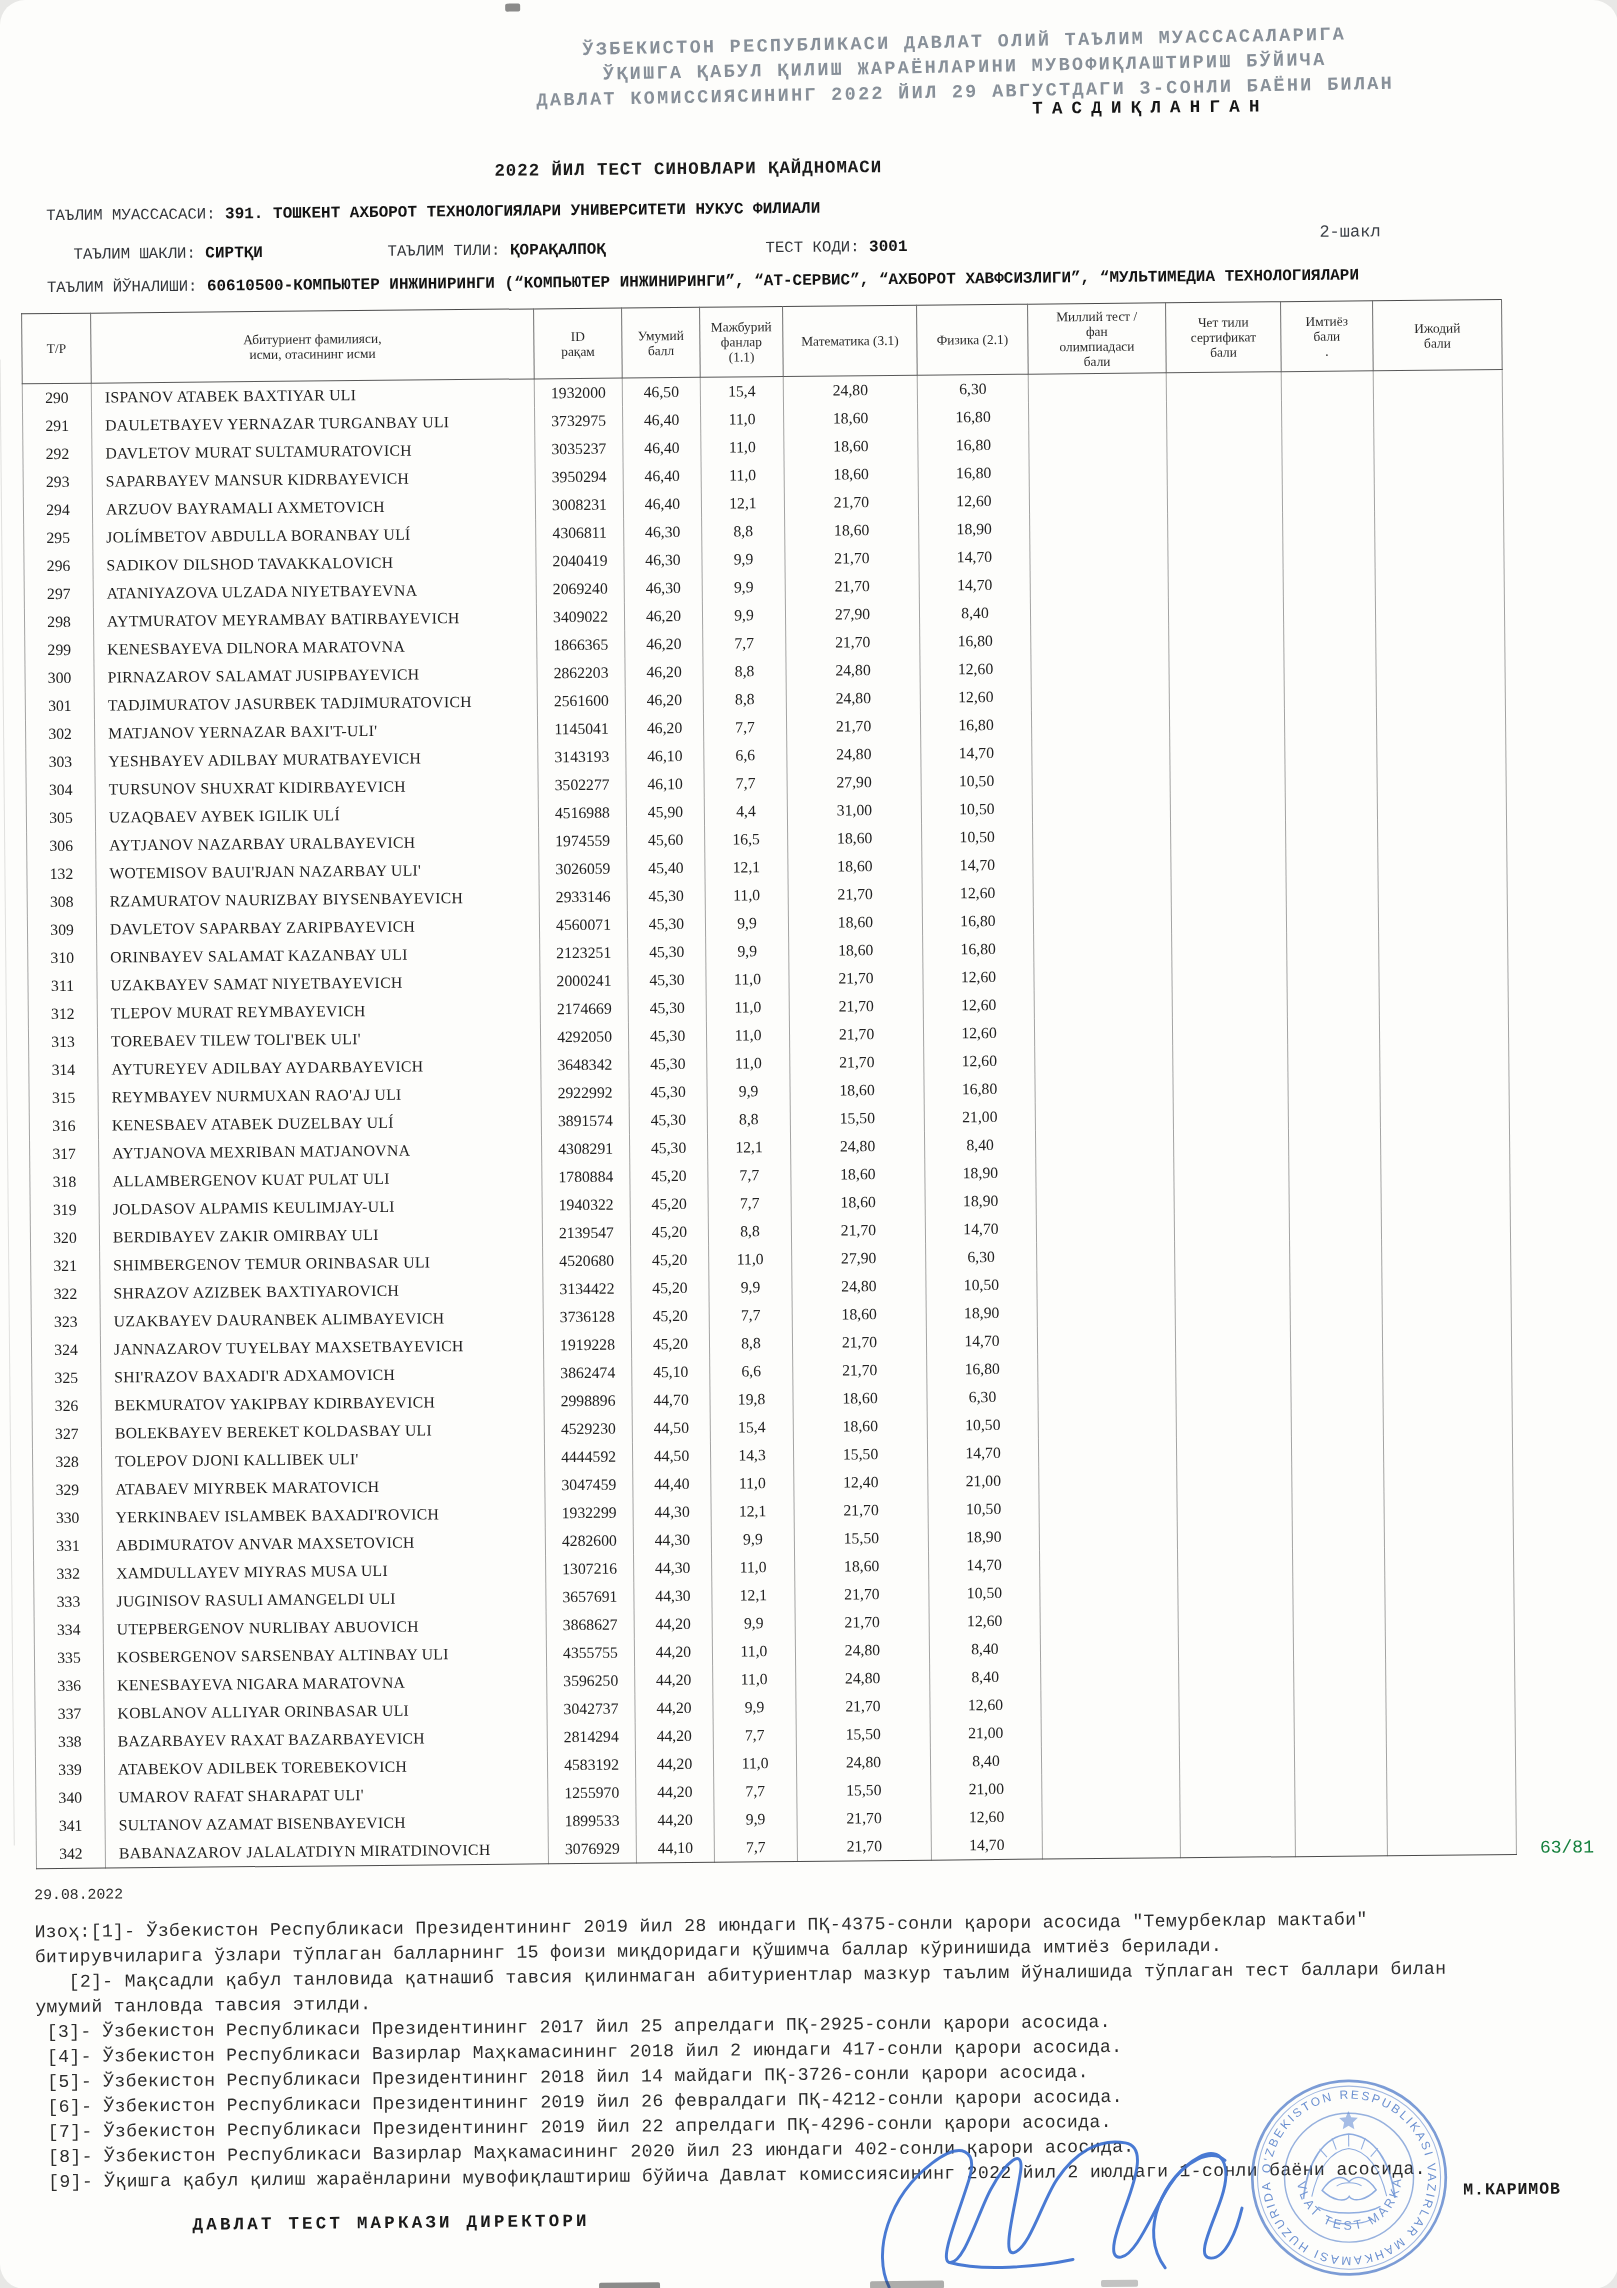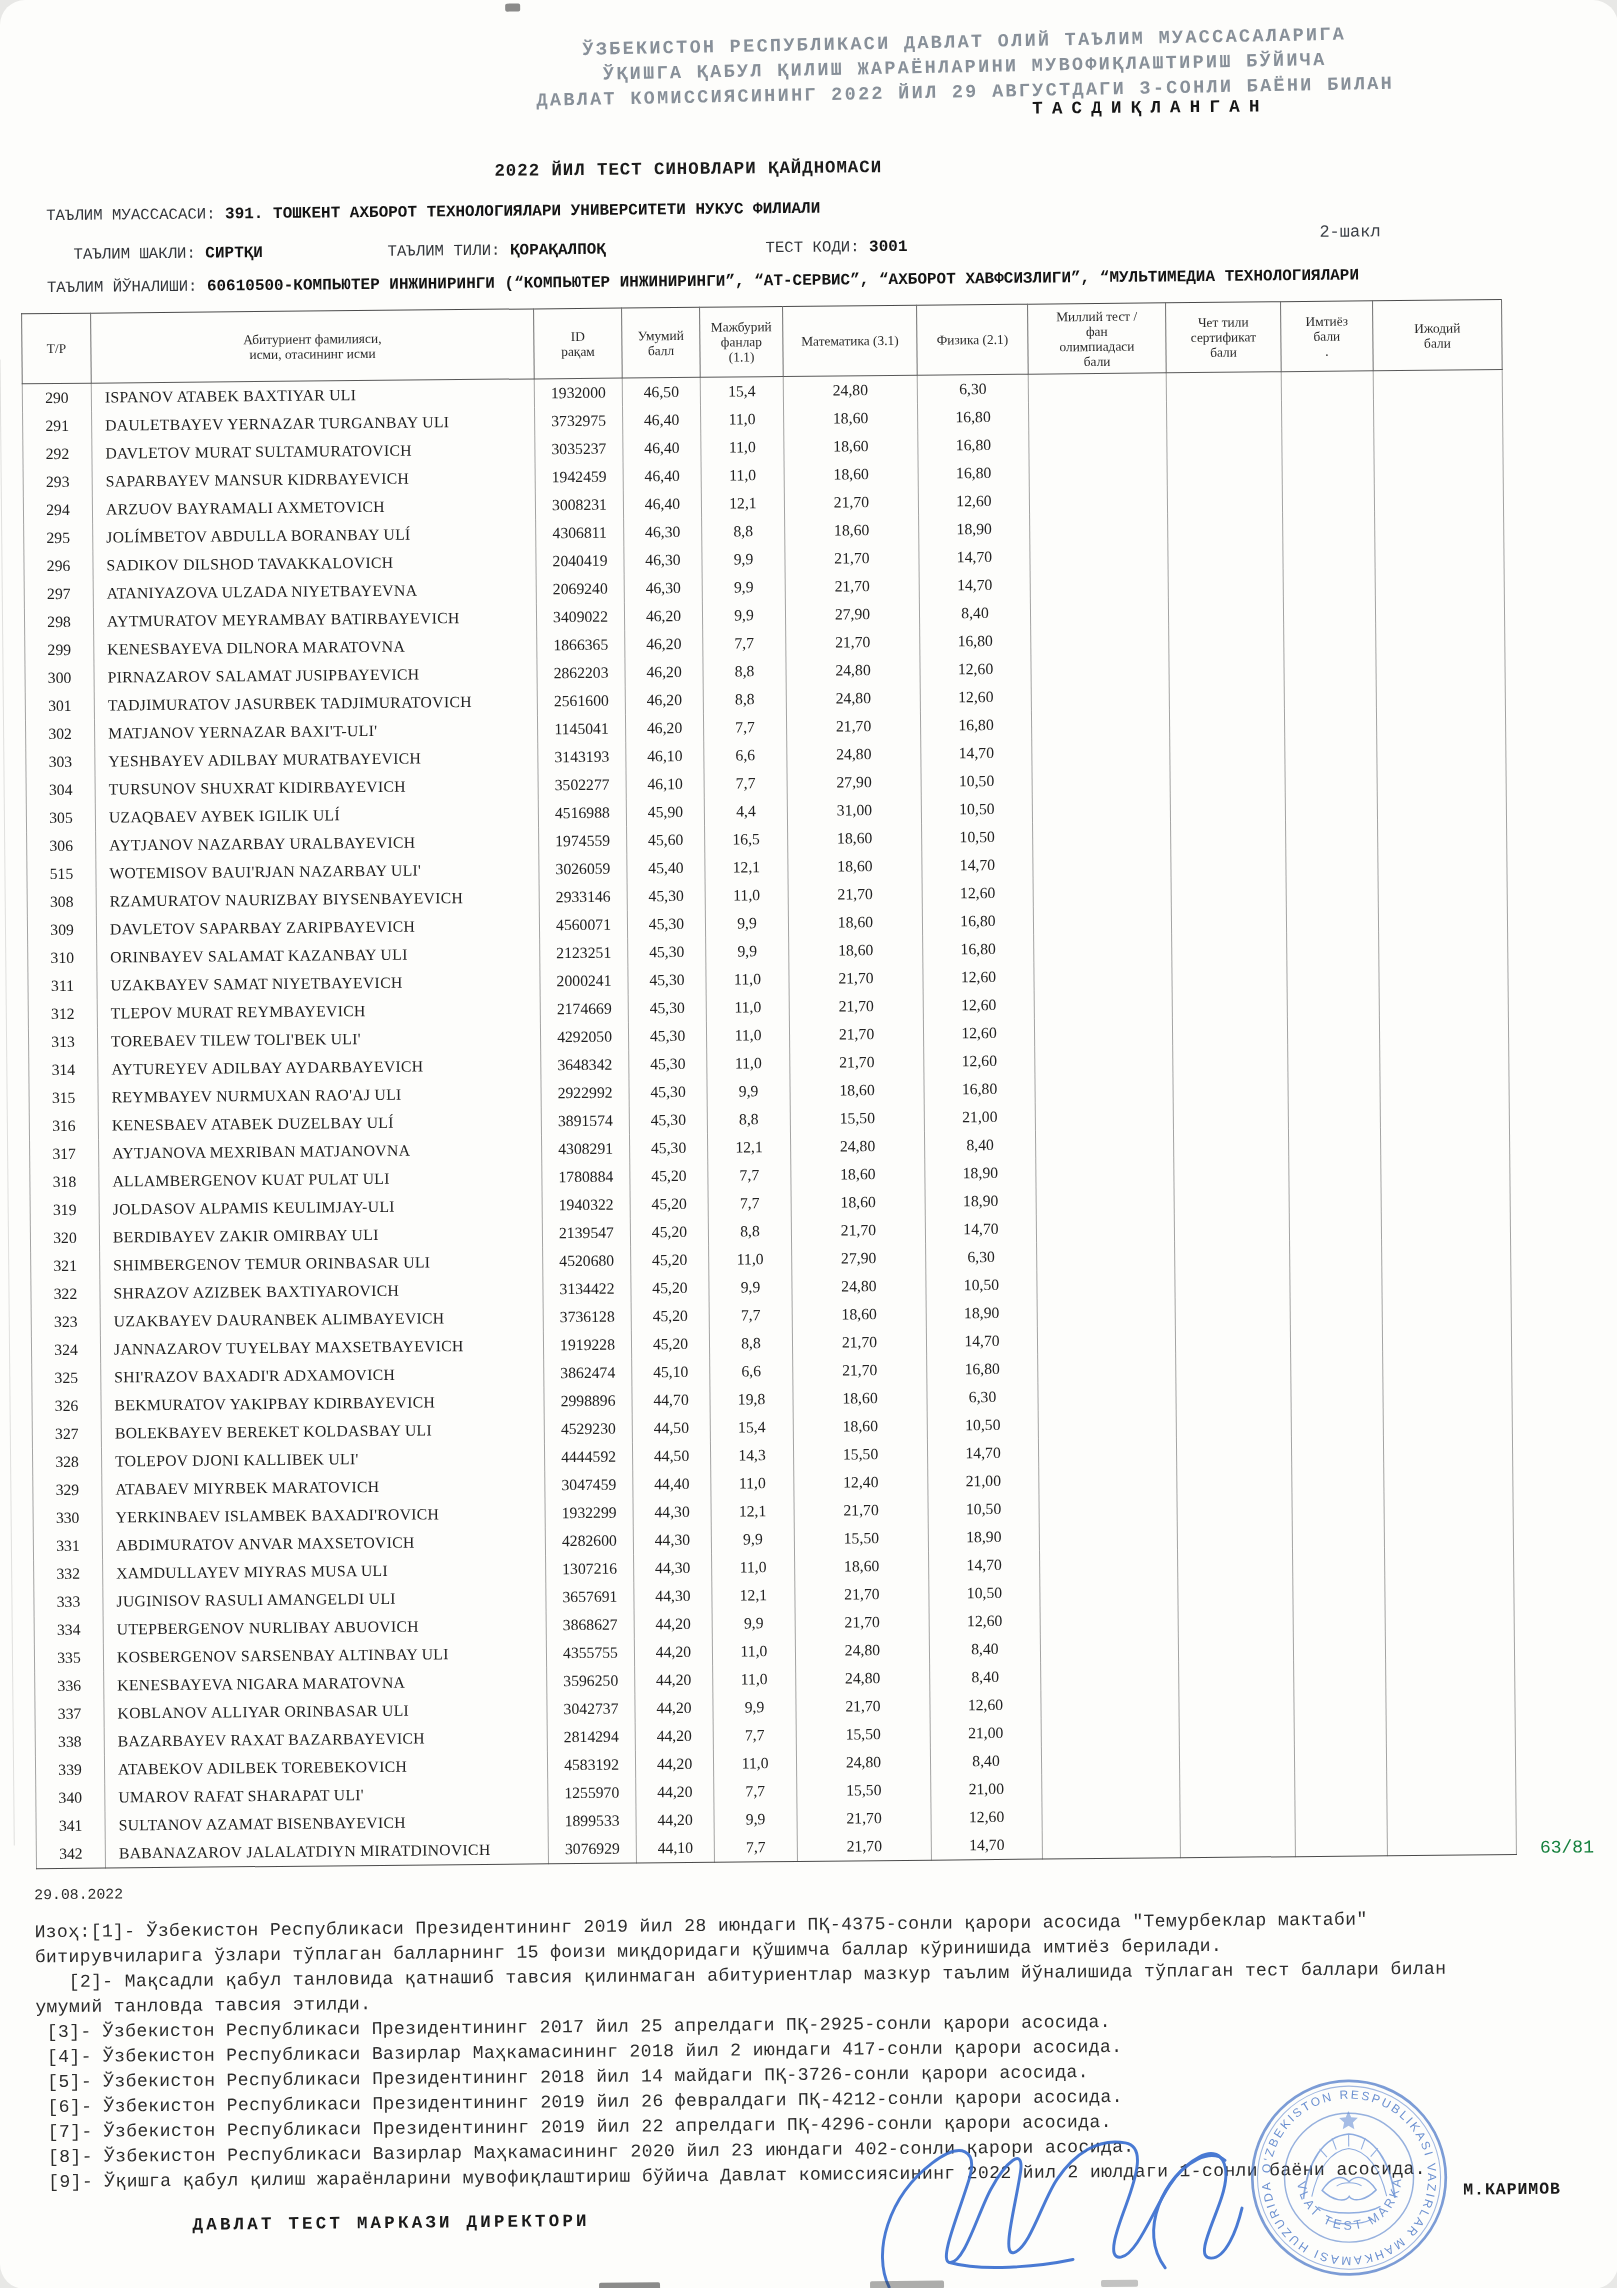--- a/index.html
+++ b/index.html
@@ -204,21 +204,21 @@
             <td>18,60</td>
             <td>16,80</td>
             <td></td>
             <td></td>
             <td></td>
             <td></td>
           </tr>
           <tr>
             <td>293</td>
             <td class="name">SAPARBAYEV MANSUR KIDRBAYEVICH</td>
-            <td>1942459</td>
+            <td>3950294</td>
             <td>46,40</td>
             <td>11,0</td>
             <td>18,60</td>
             <td>16,80</td>
             <td></td>
             <td></td>
             <td></td>
             <td></td>
           </tr>
           <tr>
@@ -384,21 +384,21 @@
             <td>45,60</td>
             <td>16,5</td>
             <td>18,60</td>
             <td>10,50</td>
             <td></td>
             <td></td>
             <td></td>
             <td></td>
           </tr>
           <tr>
-            <td>515</td>
+            <td>132</td>
             <td class="name">WOTEMISOV BAUI'RJAN NAZARBAY ULI'</td>
             <td>3026059</td>
             <td>45,40</td>
             <td>12,1</td>
             <td>18,60</td>
             <td>14,70</td>
             <td></td>
             <td></td>
             <td></td>
             <td></td>

